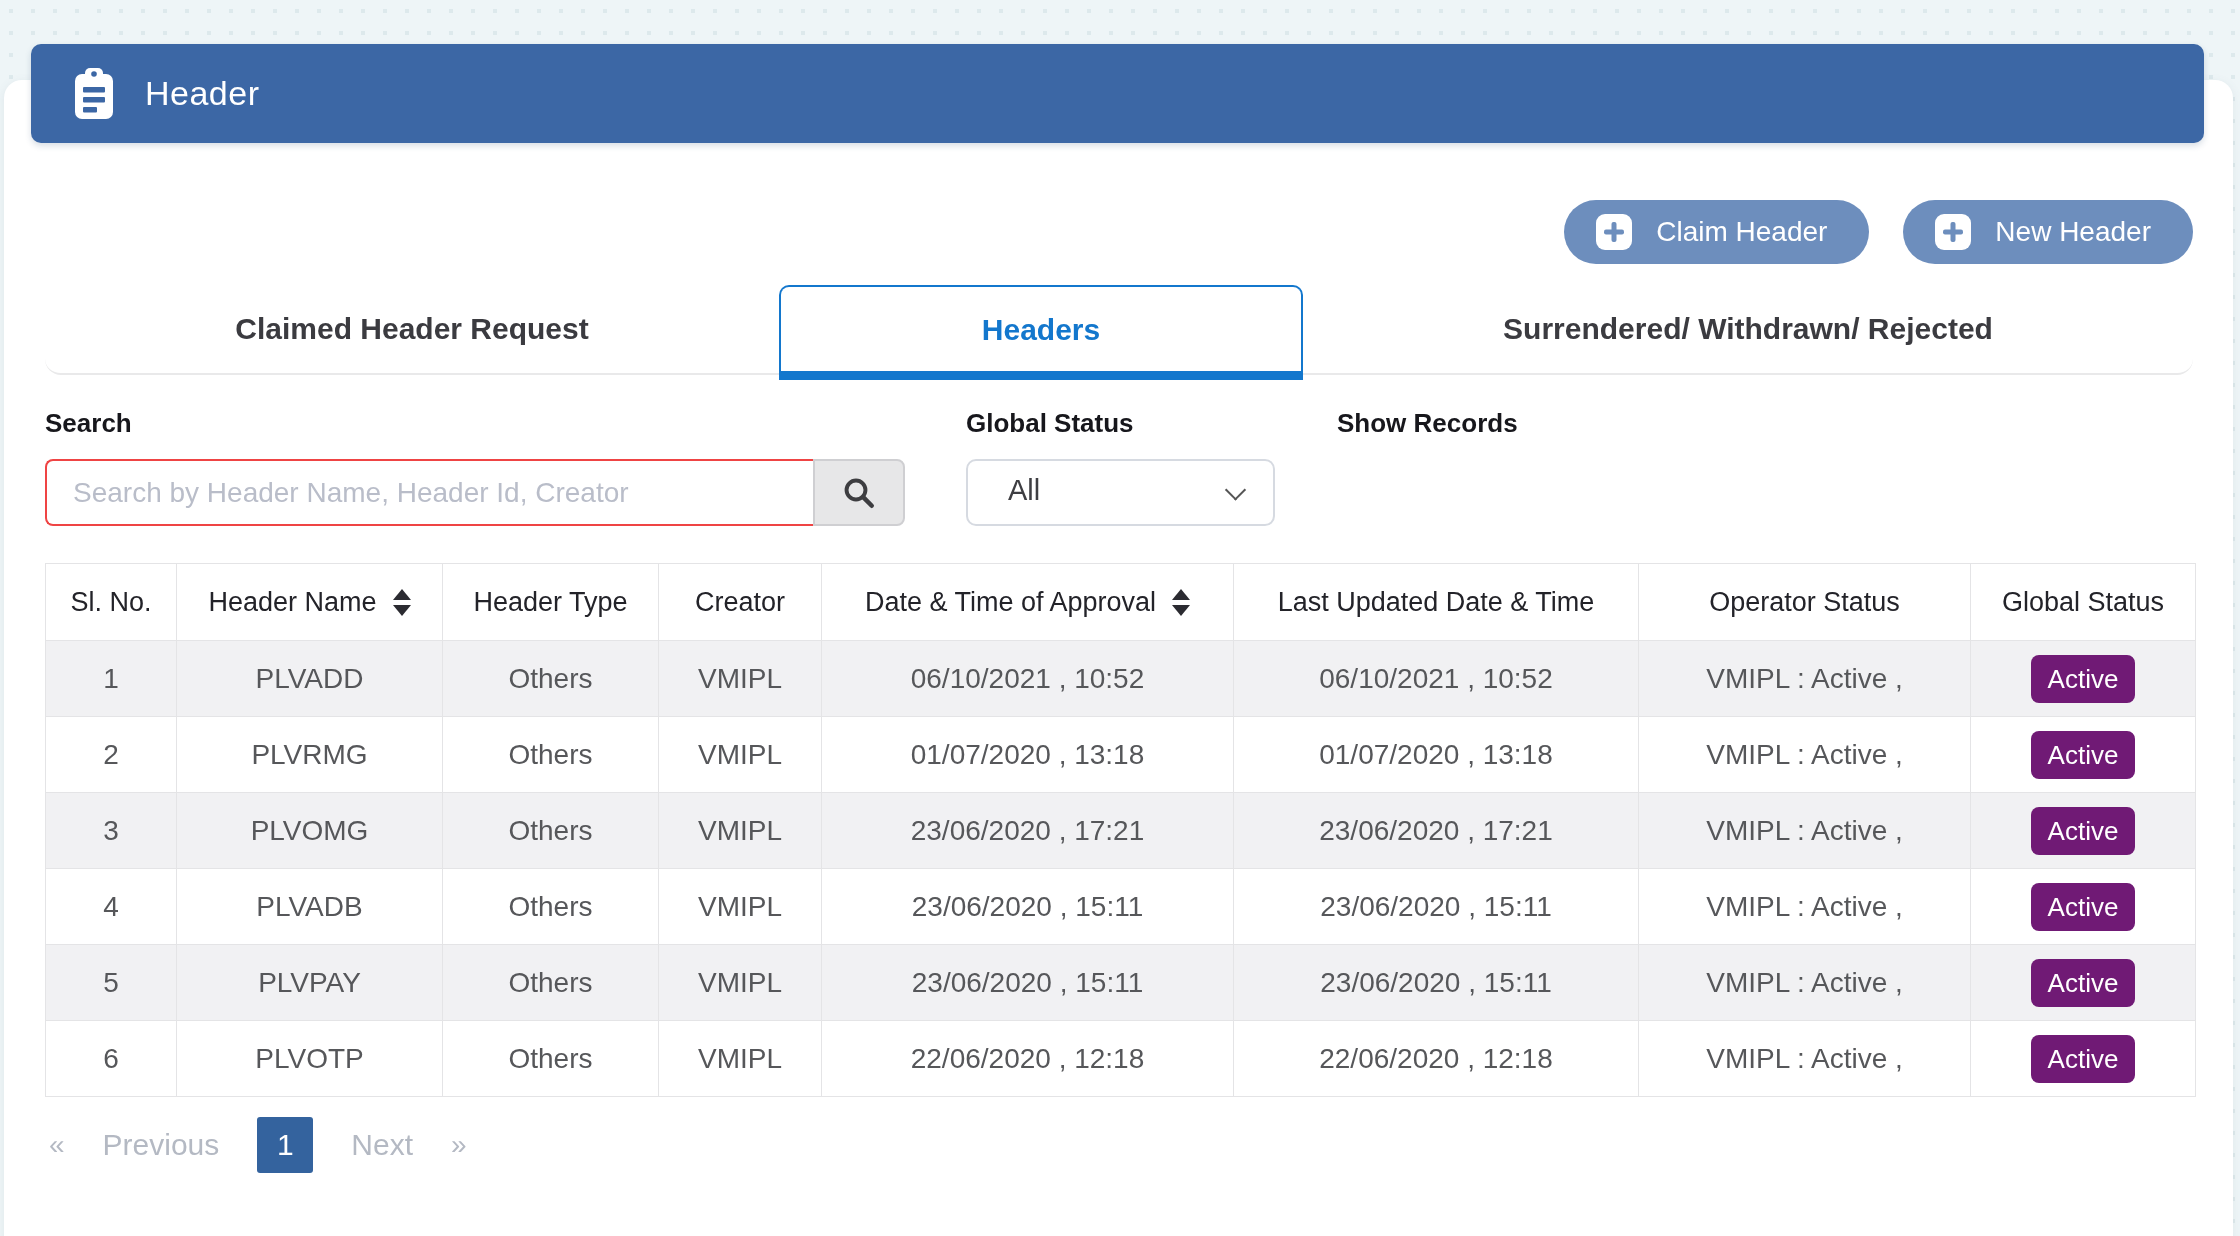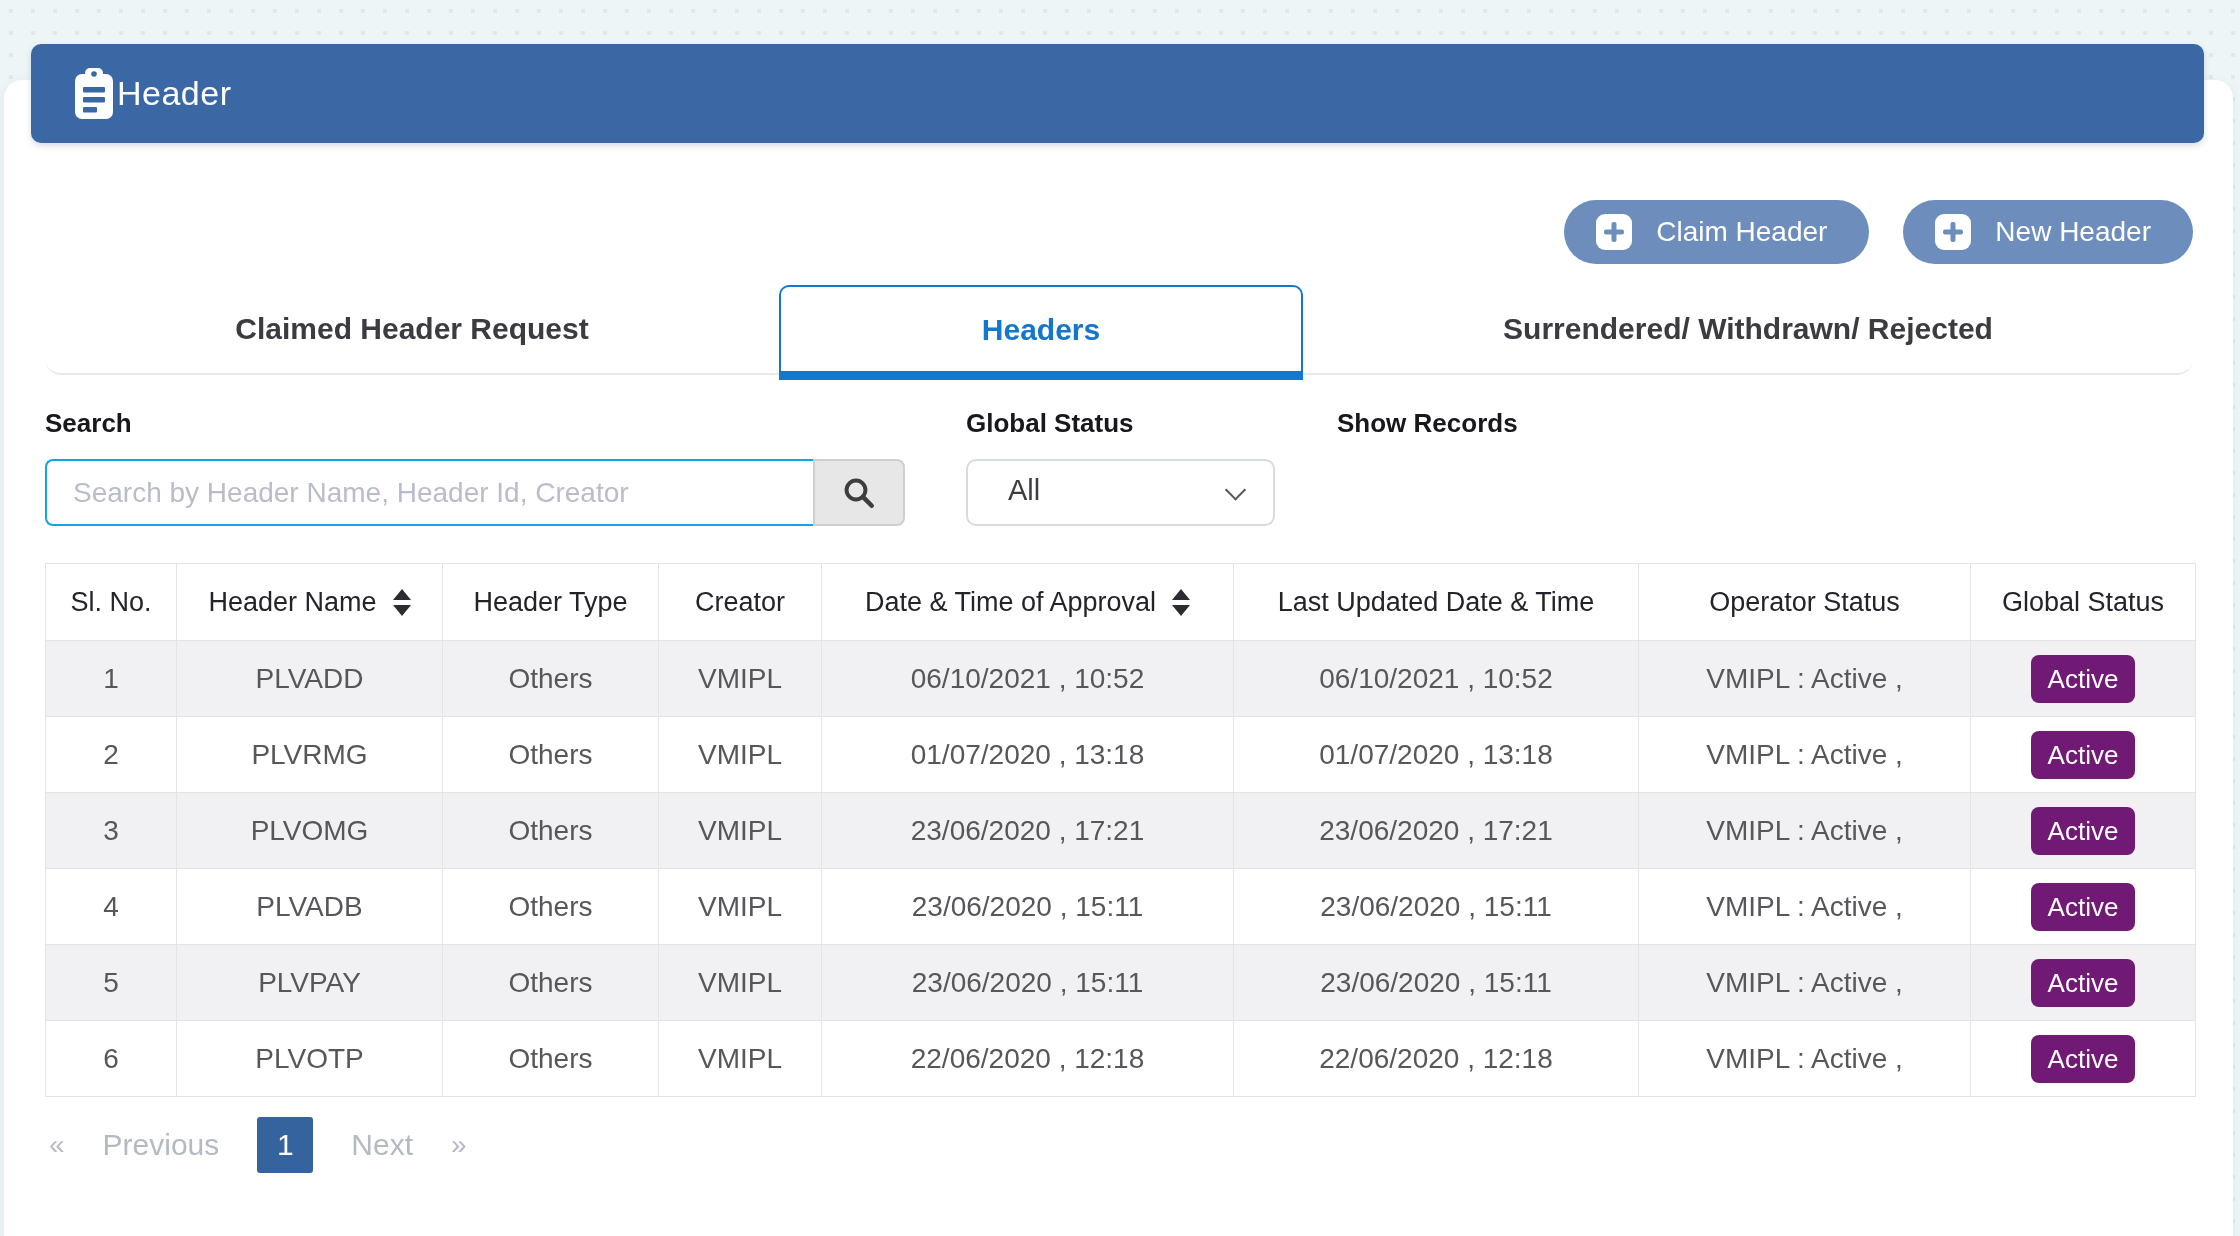--- a/index.html
+++ b/index.html
@@ -17,21 +17,21 @@
   .card {
     position:absolute; left:4px; top:80px; width:2229px; height:1240px;
     background:#ffffff; border-radius:18px;
     box-shadow:0 2px 10px rgba(90,110,130,0.10);
   }
 
   
   .titlebar {
     position:absolute; left:31px; top:44px; width:2173px; height:99px;
     background:#3c67a5; border-radius:10px; z-index:5;
-    display:flex; align-items:center; padding-left:40px;
+    display:flex; align-items:center; gap:28px; padding-left:40px;
     box-shadow:0 3px 6px rgba(40,70,110,0.18);
   }
   .titlebar .title { color:#fff; font-size:34px; font-weight:400; letter-spacing:0.5px; }
 
   
   .actions { position:absolute; top:120px; right:40px; display:flex; gap:34px; z-index:2; }
   .btn {
     height:64px; border:none; border-radius:32px; background:#6d8ebd; color:#fff;
     font-size:28px; font-family:inherit; display:flex; align-items:center; gap:24px;
     padding:0 42px 0 32px; cursor:pointer;
@@ -60,21 +60,21 @@
   .tab.active::after {
     content:""; position:absolute; left:-2px; right:-2px; bottom:-7px; height:9px;
     background:#1377cd; z-index:2;
   }
 
   
   .filter-label { font-size:26px; font-weight:700; color:#17171c; margin-bottom:20px; }
   .search-group { position:absolute; left:41px; top:328px; }
   .search-row { display:flex; }
   .search-input {
-    width:770px; height:67px; border:2px solid #0ea5e9; border-right:2px solid #d3d3d6;
+    width:770px; height:67px; border:2px solid #ef4444; border-right:2px solid #d3d3d6;
     border-radius:8px 0 0 8px; font-size:28px; font-family:inherit; color:#444;
     padding:0 26px; outline:none; background:#fff;
   }
   .search-input::placeholder { color:#b9bdc9; }
   .search-btn {
     width:92px; height:67px; margin-left:-2px; border:2px solid #cfcfd2; background:#e7e7e8;
     border-radius:0 8px 8px 0; display:flex; align-items:center; justify-content:center; cursor:pointer;
   }
   .select-group { position:absolute; top:328px; }
   .g-status { left:962px; } .g-records { left:1333px; }

